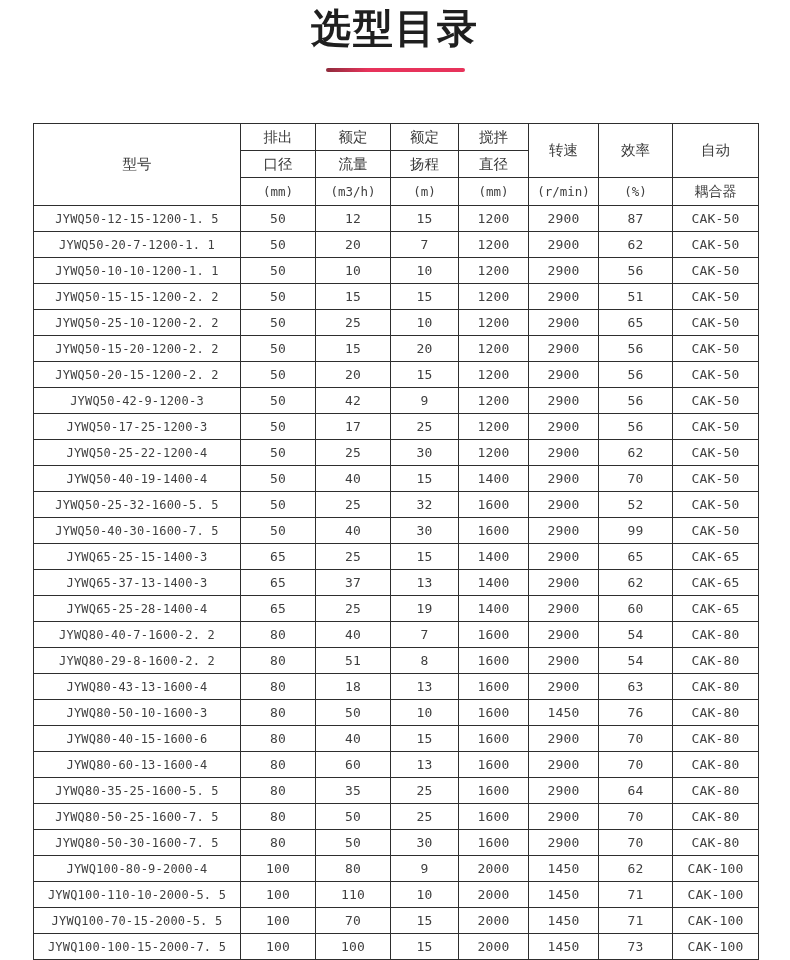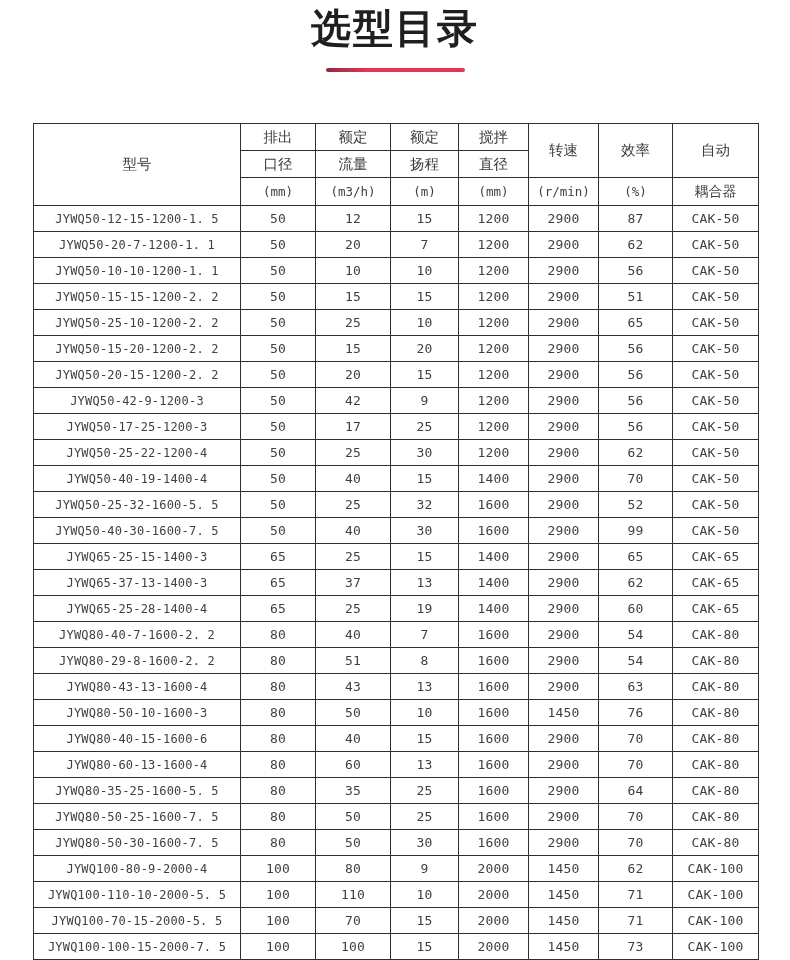--- a/index.html
+++ b/index.html
@@ -281,21 +281,21 @@
           <td data-name="flow-cell">51</td>
           <td data-name="head-cell">8</td>
           <td data-name="stir-cell">1600</td>
           <td data-name="speed-cell">2900</td>
           <td data-name="efficiency-cell">54</td>
           <td data-name="coupler-cell">CAK-80</td>
         </tr>
         <tr data-name="table-row">
           <td data-name="model-cell" class="model-col">JYWQ80-43-13-1600-4</td>
           <td data-name="outlet-cell">80</td>
-          <td data-name="flow-cell">43</td>
+          <td data-name="flow-cell">18</td>
           <td data-name="head-cell">13</td>
           <td data-name="stir-cell">1600</td>
           <td data-name="speed-cell">2900</td>
           <td data-name="efficiency-cell">63</td>
           <td data-name="coupler-cell">CAK-80</td>
         </tr>
         <tr data-name="table-row">
           <td data-name="model-cell" class="model-col">JYWQ80-50-10-1600-3</td>
           <td data-name="outlet-cell">80</td>
           <td data-name="flow-cell">50</td>

